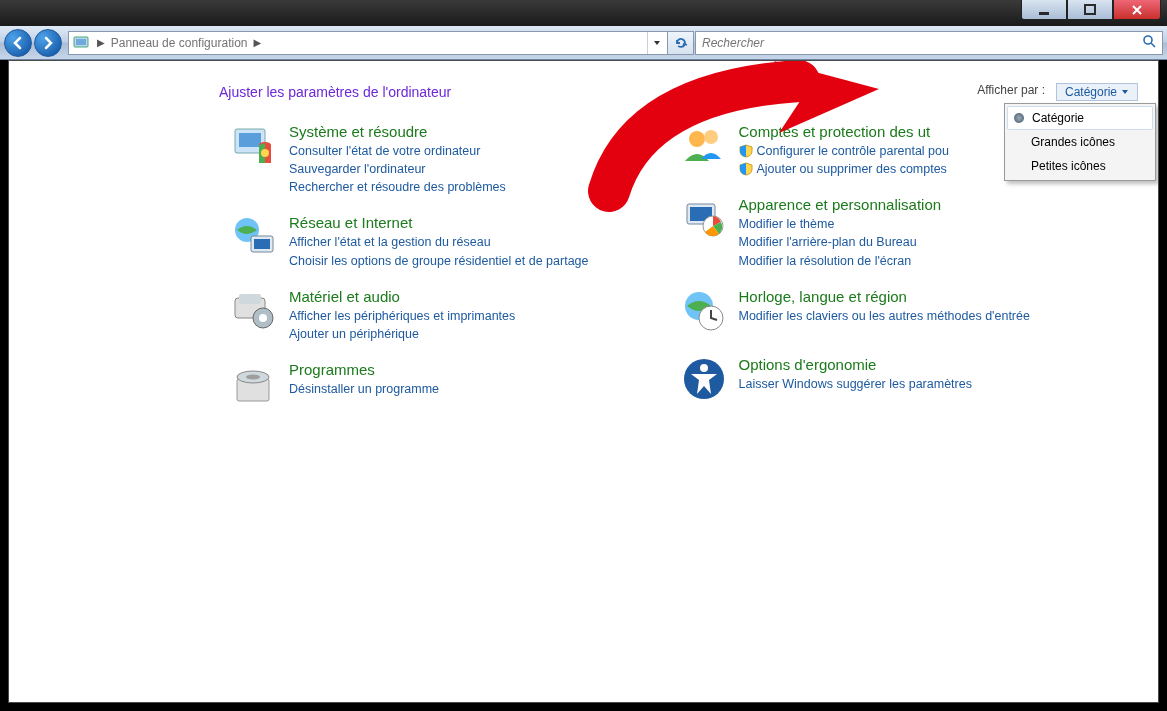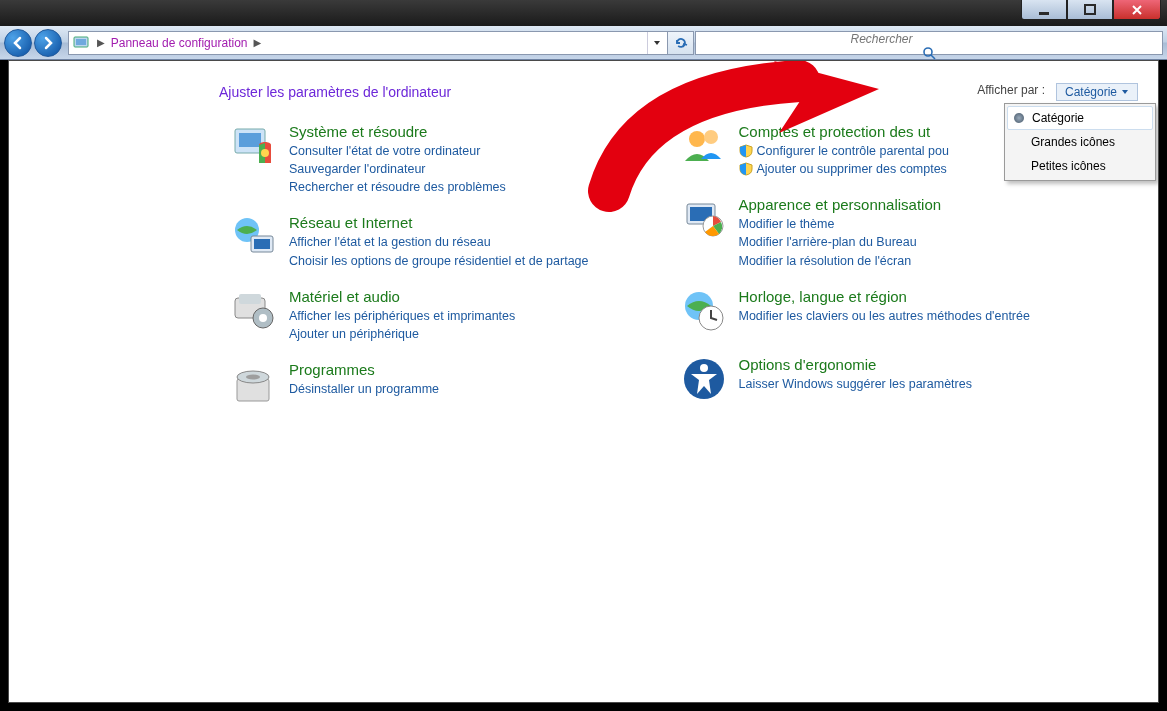--- a/index.html
+++ b/index.html
@@ -21,27 +21,27 @@
     background:linear-gradient(to bottom,#dfe9f5,#bfd1e5 48%,#a9bdd6 52%,#c7d6ea);
     border-bottom:1px solid #6f83a3; display:flex; align-items:center; padding:0 4px; }
   .nav-arrows { display:flex; gap:2px; margin-right:6px; }
   .nav-arrow { width:28px; height:28px; border-radius:50%;
     background:radial-gradient(circle at 30% 30%, #4da2e8, #0a4d9e);
     border:1px solid #215a9c; display:flex; align-items:center; justify-content:center; }
   .addr { flex:1; height:24px; background:#fff; border:1px solid #8a98af;
     display:flex; align-items:center; padding:0 2px; font-size:12px; }
   .addr .ic { width:18px; height:18px; margin:0 0px 0 2px; display:flex; align-items:center; justify-content:center;}
   .addr .sep { margin:0 6px; color:#555; font-size:10px; }
-  .addr .crumb { color:#a21caf; }
+  .addr .crumb { color:#737373; }
   .addr-end { margin-left:auto; display:flex; align-items:center; }
   .addr-drop { width:18px; height:22px; display:flex; align-items:center; justify-content:center; border-left:1px solid #ccd; }
   .refresh { width:26px; height:24px; border:1px solid #8a98af; border-left:none; background:linear-gradient(#eef4fb,#d6e2ef);
     display:flex; align-items:center; justify-content:center; }
   .search { width:468px; height:24px; margin-left:1px; border:1px solid #8a98af; background:#fff;
-    display:flex; align-items:center; padding:0 6px;flex-direction:column; }
+    display:flex; align-items:center; padding:0 6px; }
   .search input { border:none; outline:none; flex:1; font-style:italic; color:#888; font-size:12px; background:transparent;}
   .search-ic { color:#2a6db5; }
 
   
   .content { position:absolute; top:60px; left:8px; right:8px; bottom:8px; background:#fff;
     border:1px solid #4a4a4a; overflow:hidden; }
   .inner { position:absolute; inset:0; background:#fff; }
 
   .heading-row { position:absolute; top:22px; left:210px; right:20px; display:flex; align-items:center; }
   .heading { color:#6d28d9; font-size:14px; }

